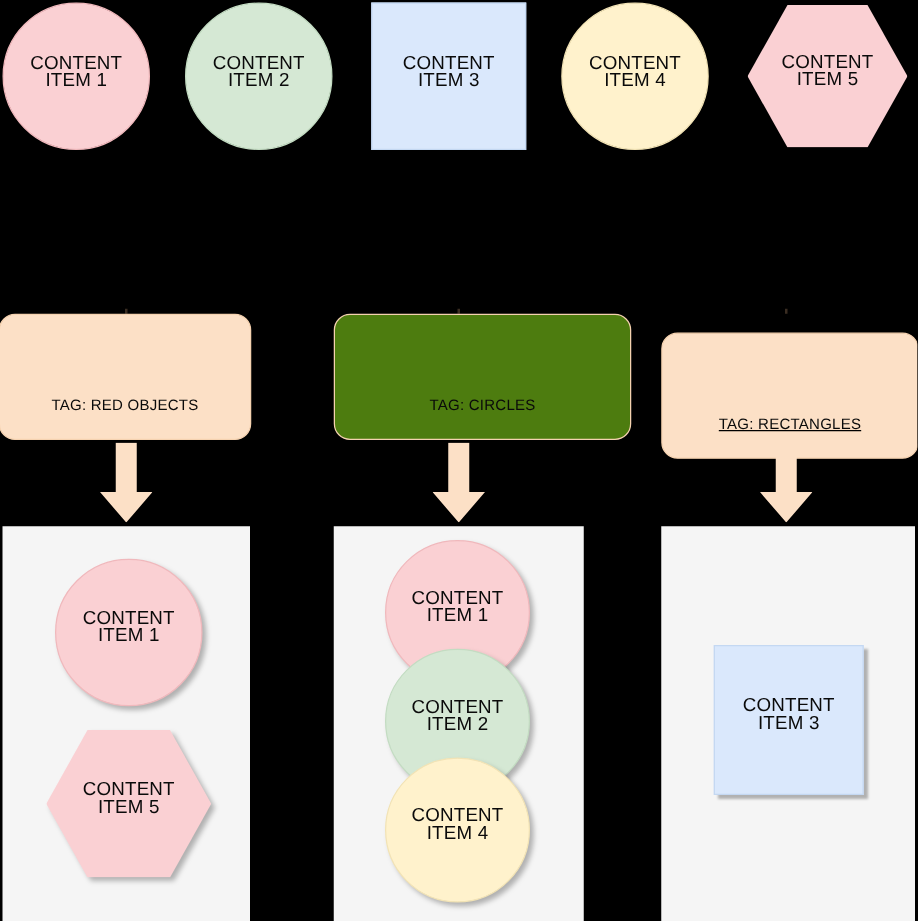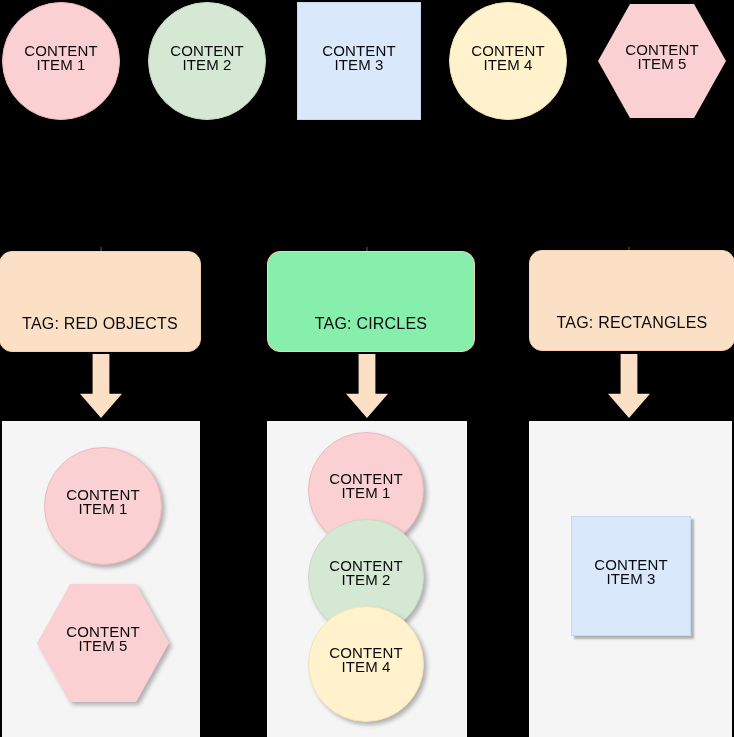--- a/index.html
+++ b/index.html
@@ -34,21 +34,21 @@
   
   .tag{
     position:absolute;
     box-sizing:border-box;
     border-radius:13px;
     display:flex;
     align-items:center;
     justify-content:center;
   }
   .tag .tagtext{
-    font-size:16px;
+    font-size:12px;
     color:#0a0a0a;
     letter-spacing:0.2px;
     margin-top:44px;
   }
   
   .arrow{
     position:absolute;
     clip-path:polygon(30% 0%,70% 0%,70% 62%,100% 62%,50% 100%,0% 62%,30% 62%);
   }
   
@@ -95,26 +95,26 @@
   </div>
 
   <div>
 
     <div class="nub" style="left:100px;top:247px;"></div>
     <div class="tag" style="left:-1px;top:251px;width:202px;height:101px;background:#FCE0C6;border:1px solid #F5D2B0;">
       <span class="tagtext">TAG: RED OBJECTS</span>
     </div>
 
     <div class="nub" style="left:366px;top:247px;"></div>
-    <div class="tag" style="left:267px;top:251px;width:208px;height:101px;background:#86efac;border:1px solid #F5D2B0;">
+    <div class="tag" style="left:267px;top:251px;width:238px;height:101px;background:#4d7c0f;border:1px solid #F5D2B0;">
       <span class="tagtext">TAG: CIRCLES</span>
     </div>
 
     <div class="nub" style="left:628px;top:247px;"></div>
-    <div class="tag" style="left:529px;top:250px;width:206px;height:101px;background:#FCE0C6;border:1px solid #F5D2B0;">
+    <div class="tag" style="left:529px;top:266px;width:206px;height:101px;background:#FCE0C6;border:1px solid #F5D2B0;text-decoration:underline;">
       <span class="tagtext">TAG: RECTANGLES</span>
     </div>
   </div>
 
   <div>
     <div class="arrow" style="left:80px;top:354px;width:42px;height:64px;background:#FCE0C6;"></div>
     <div class="arrow" style="left:346px;top:354px;width:42px;height:64px;background:#FCE0C6;"></div>
     <div class="arrow" style="left:608px;top:354px;width:42px;height:64px;background:#FCE0C6;"></div>
   </div>
 

